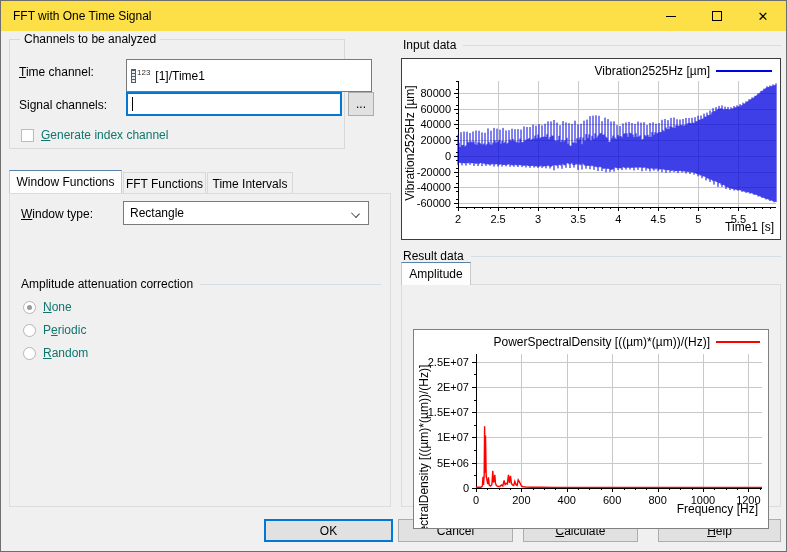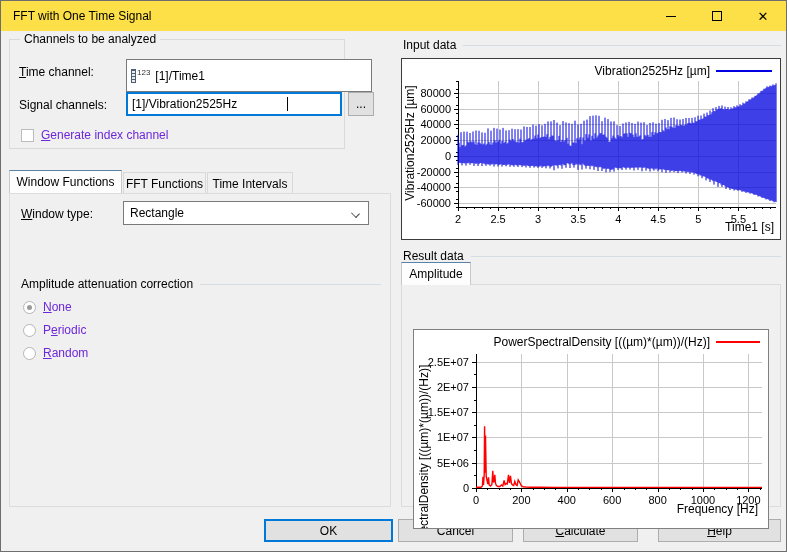--- a/index.html
+++ b/index.html
@@ -22,21 +22,21 @@
   label.fieldlabel { position:absolute; }
   .textfield { position:absolute; background:#fff; border:1px solid #7a7a7a; display:flex; align-items:center; padding:0 4px; }
   .textfield input { border:none; outline:none; flex:1; font:12px "Liberation Sans",sans-serif; background:transparent; padding:0; }
   .focused { border:2px solid #0078d7; }
   .caret { width:1px; height:14px; background:#000; display:inline-block; }
   .chanicon { display:flex; align-items:flex-start; margin-right:5px; }
   .chanicon .ruler { width:5px; height:14px; background:repeating-linear-gradient(#4d5f6e 0 1px, #e8edf2 1px 3px); border:1px solid #4d5f6e; display:block; }
   .chanicon .sup { font-size:8px; color:#333; line-height:8px; margin-left:1px; }
   .smallbtn { position:absolute; background:#e1e1e1; border:1px solid #adadad; text-align:center; line-height:20px; }
   
-  .checkrow, .radiorow { position:absolute; display:flex; align-items:center; color:#6d28d9; }
+  .checkrow, .radiorow { position:absolute; display:flex; align-items:center; color:#0f766e; }
   .checkbox { width:13px; height:13px; background:#fff; border:1px solid #bcbcbc; margin-right:7px; }
   .radio { width:13px; height:13px; border:1px solid #b5b5b5; border-radius:50%; background:#fff; margin-right:7px; position:relative; }
   .radio.sel::after { content:""; position:absolute; left:3px; top:3px; width:5px; height:5px; border-radius:50%; background:#9a9a9a; }
   
   .tab { position:absolute; height:22px; border:1px solid #d9d9d9; border-bottom:none; background:#f0f0f0;
          display:flex; align-items:center; justify-content:center; }
   .tab.active { background:#fdfdfd; border-top:1px solid #5a82a8; border-left:1px solid #c8c8c8; border-right:1px solid #c8c8c8; height:23px; z-index:3; }
   .tabpanel { position:absolute; border:1px solid #dcdcdc; background:#f0f0f0; }
   
   .combo { position:absolute; background:#fff; border:1px solid #7a7a7a; display:flex; align-items:center; padding:8px 6px; }
@@ -79,21 +79,20 @@
   <label class="fieldlabel" style="left:18px;top:64px;"><u>T</u>ime channel:</label>
   <div class="textfield" style="left:125px;top:58px;width:246px;height:33px;">
     <span class="chanicon">
         <span class="ruler"></span>
         <span class="sup">123</span>
       </span>
     <input value="[1]/Time1" style="">
   </div>
   <label class="fieldlabel" style="left:18px;top:97px;">Signal channels:</label>
   <div class="textfield focused" style="left:125px;top:91px;width:216px;height:24px;">
-    <input style="flex: 0 0 auto; width: auto;" value="[1]/Vibration2525Hz">
     <span class="caret"></span>
   </div>
   <div class="smallbtn" style="left:347px;top:91px;width:26px;height:24px;line-height:22px;">...</div>
   <div class="checkrow" style="left:20px;top:127px;">
     <span class="checkbox"></span>
     <span><u>G</u>enerate index channel</span>
   </div>
 
   <div class="tab active" style="left:8px;top:169px;width:113px;">Window Functions</div>
   <div class="tab" style="left:122px;top:171px;width:83px;">FFT Functions</div>

